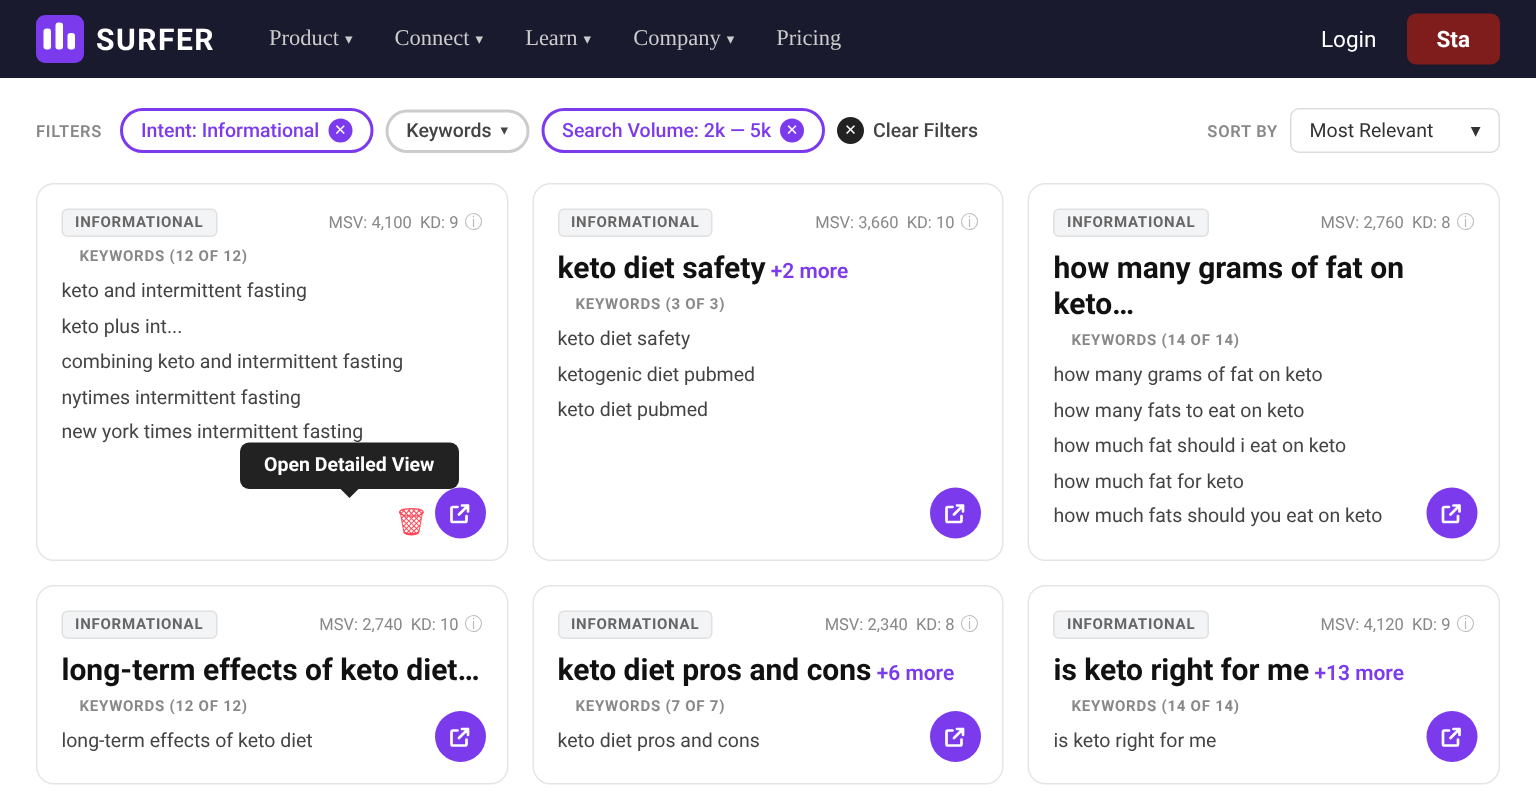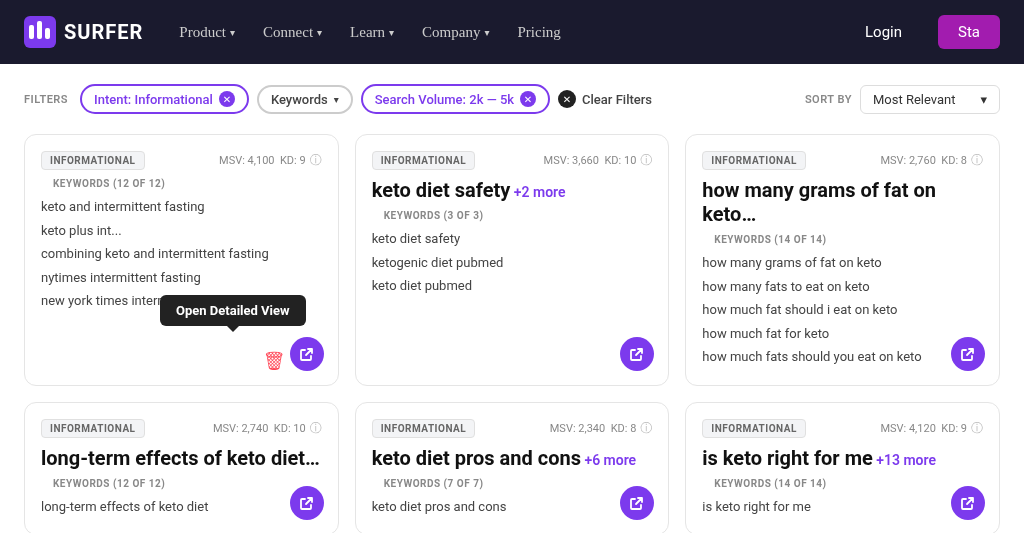--- a/index.html
+++ b/index.html
@@ -4,21 +4,21 @@
   <style>
     * { box-sizing: border-box; margin: 0; padding: 0; }
     body { font-family: -apple-system, BlinkMacSystemFont, 'Segoe UI', Roboto, sans-serif; background: #f5f5f5; overflow-x: hidden; }
 
     
     .navbar {
       background: #1a1a2e;
       display: flex;
       align-items: center;
       padding: 0 24px;
-      height: 64px;
+      height: 52px;
       position: relative;
       z-index: 100;
     }
     .nav-logo {
       display: flex;
       align-items: center;
       gap: 8px;
       margin-right: 24px;
     }
     .nav-logo-icon {
@@ -45,34 +45,34 @@
       cursor: pointer;
       display: flex;
       align-items: center;
       gap: 4px;
       border-radius: 4px;
     }
     .nav-chevron { font-size: 10px; }
     .nav-right {
       display: flex;
       align-items: center;
-      gap: 24px;
+      gap: 8px;
       justify-content: center;
     }
     .nav-login {
       color: #fff;
       font-size: 15px;
       cursor: pointer;
       padding: 6px 12px;
     }
     .nav-start {
-      background: #a21caf;
+      background: #7f1d1d;
       color: #fff;
       font-size: 15px;
-      font-weight: 400;
+      font-weight: 700;
       padding: 8px 20px;
       border-radius: 6px;
       cursor: pointer;
     }
 
     
     .main {
       background: #fff;
       min-height: calc(533px - 48px);
       padding: 20px 24px;

